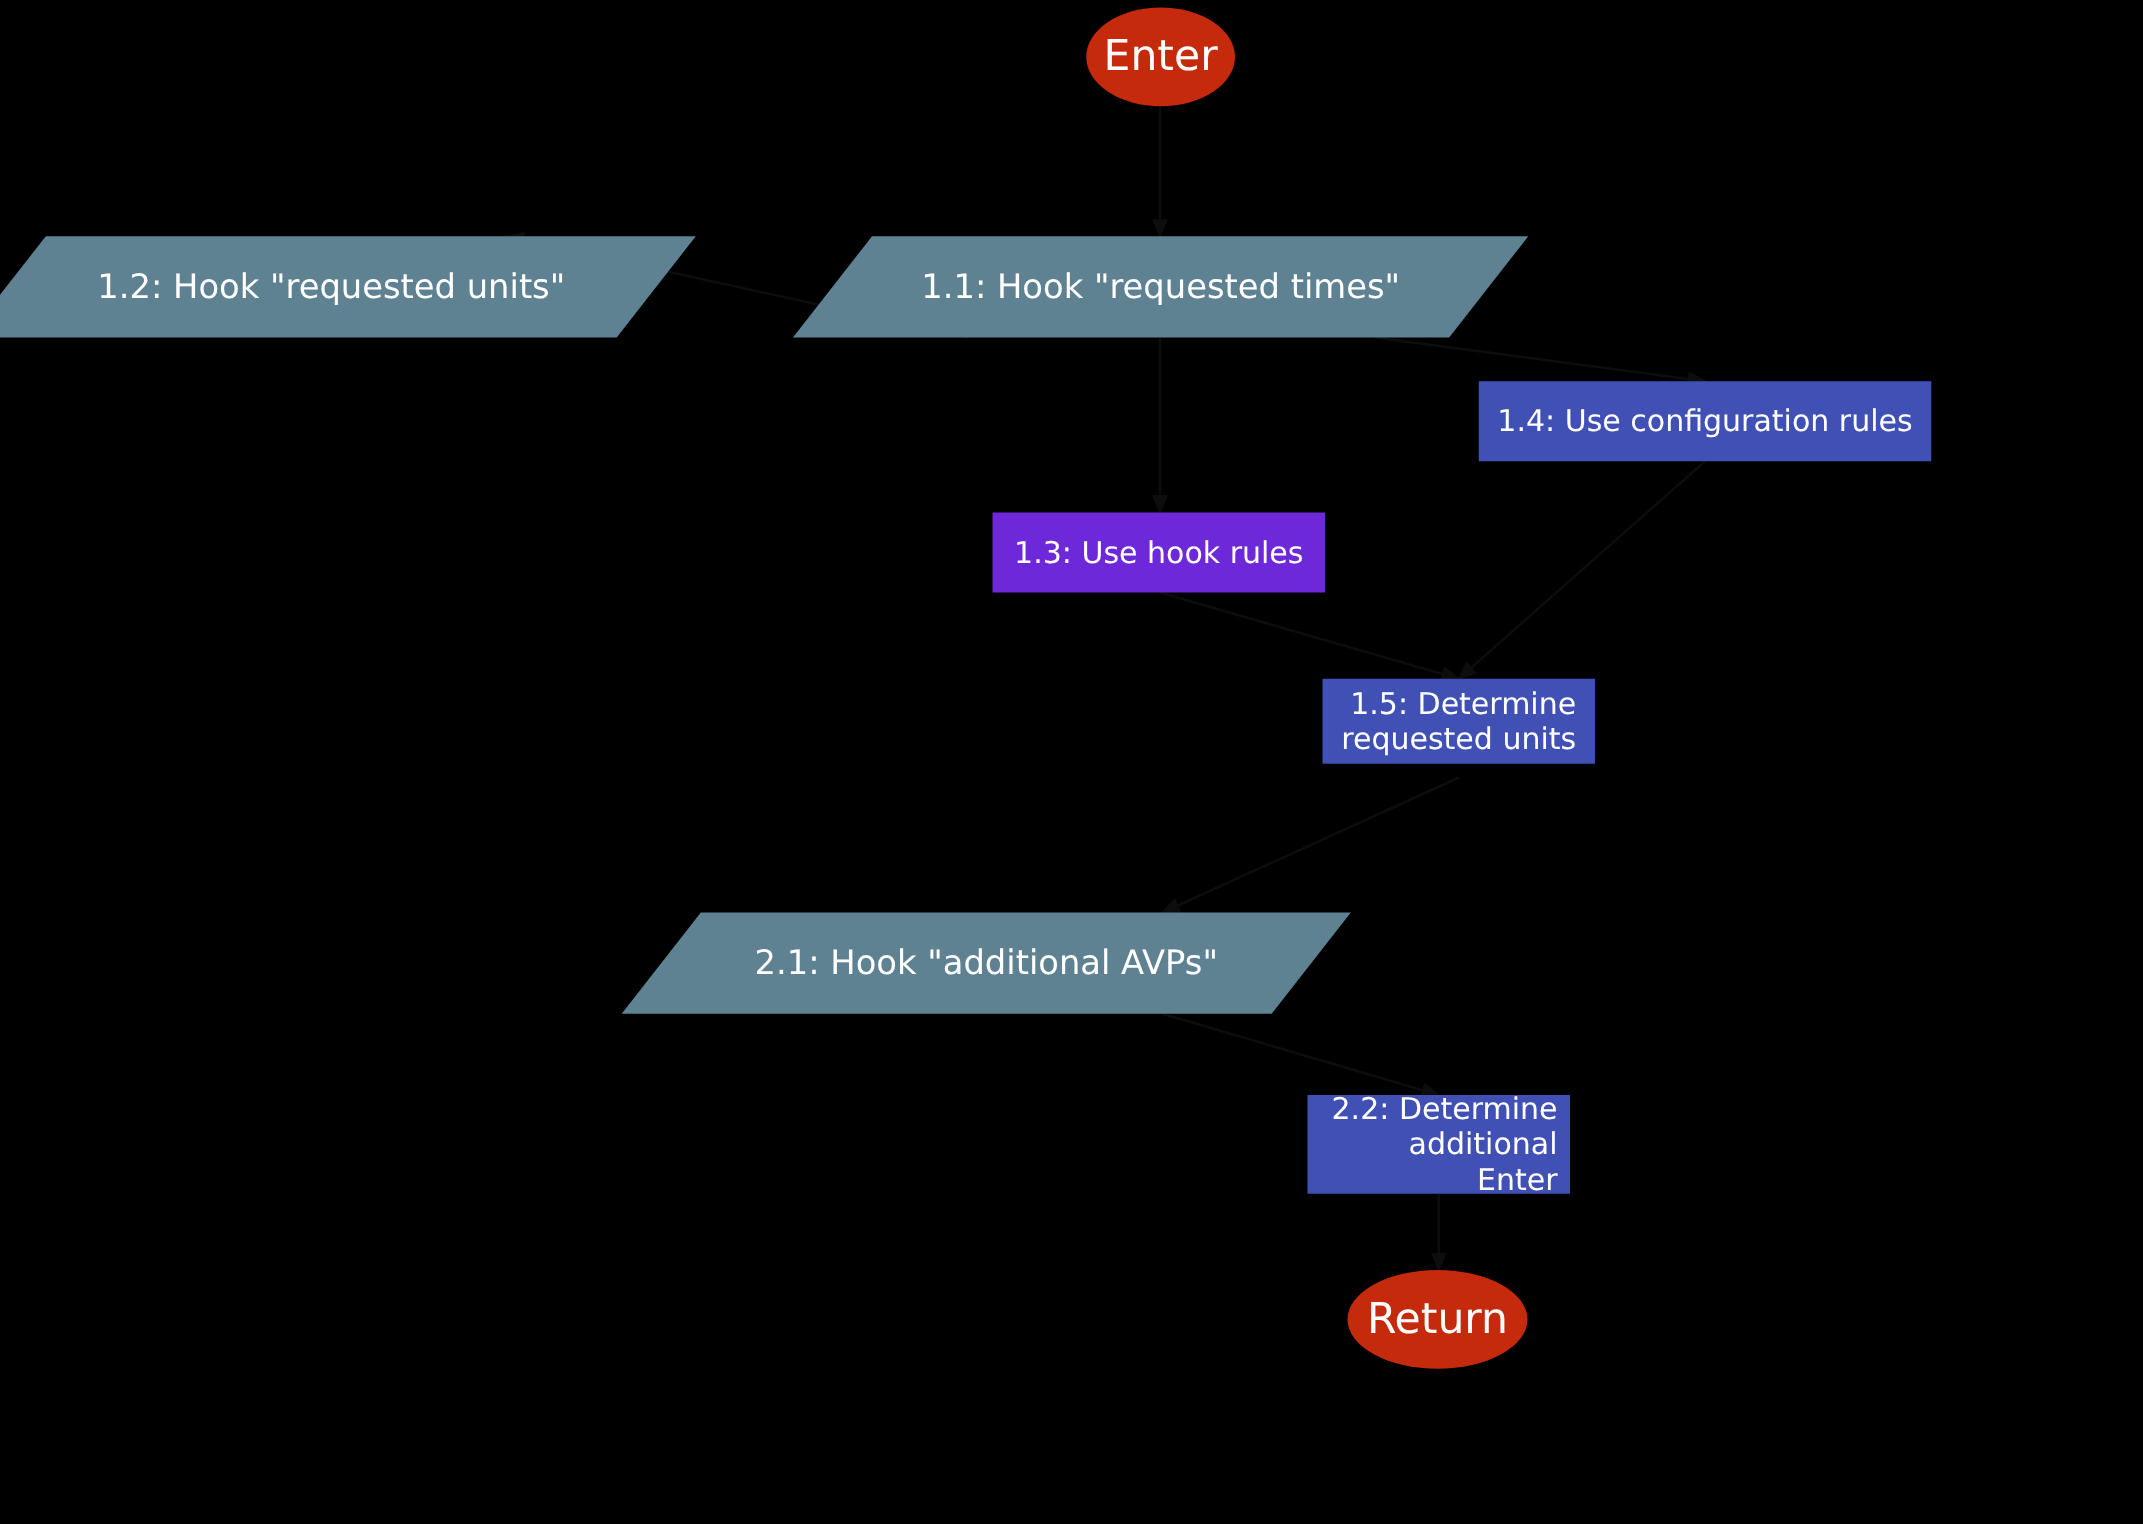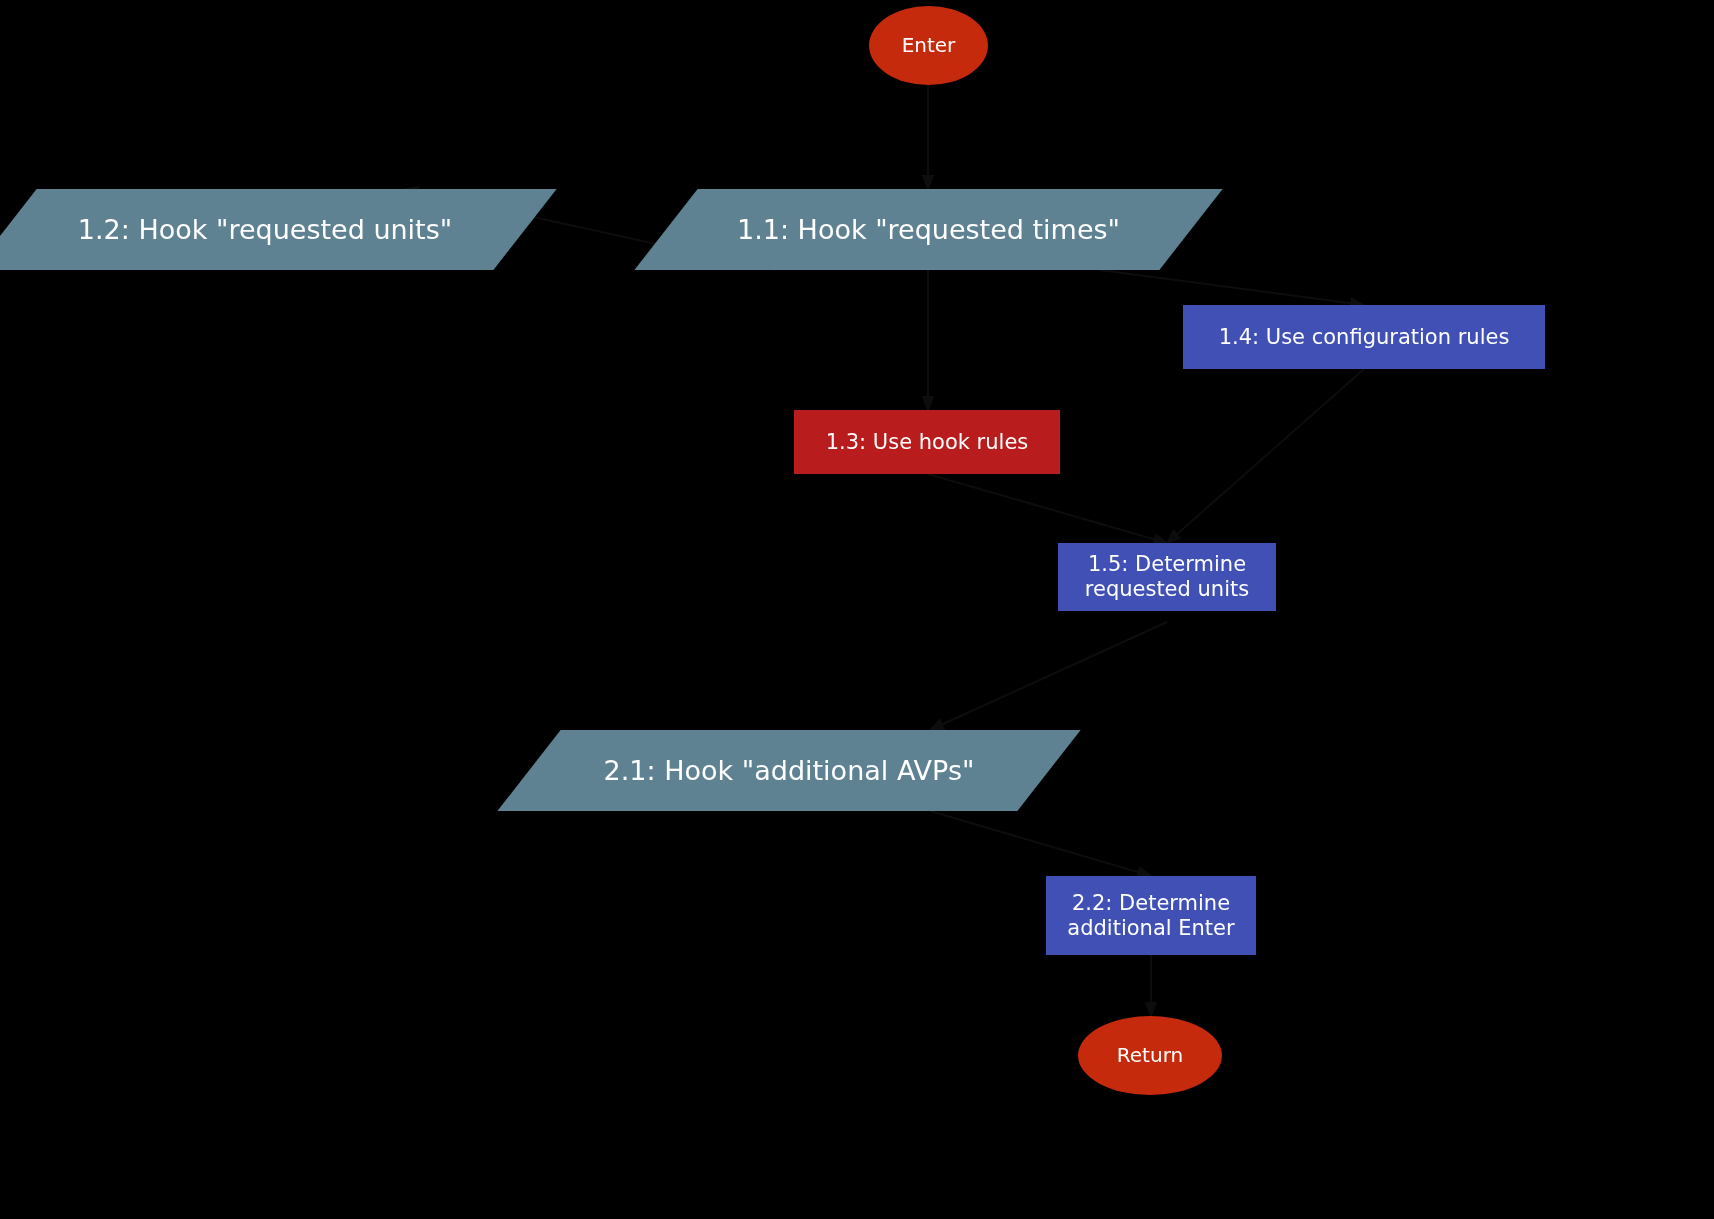--- a/index.html
+++ b/index.html
@@ -18,33 +18,33 @@
     color:#ffffff;
     text-align:center;
     line-height:1.18;
     white-space:pre-line;
     padding:0 10px;
     user-select:none;
   }
 
   
   .terminal{border-radius:50%;}
-  .terminal .lbl{font-size:20px;}
+  .terminal .lbl{font-size:34px;}
 
   
   .hook{}
   .hook .lbl{font-size:27px;position:relative;z-index:2;}
   .hook .skew{
     position:absolute;left:0;top:0;width:100%;height:100%;
     transform:skewX(-38deg);
     z-index:1;
   }
 
   
-  .proc .lbl{font-size:21px;}
+  .proc .lbl{font-size:24px;text-align:right;}
 </style>
 </head>
 <body>
 
 <div id="stage">
 
   <svg id="edges" width="1714" height="1219" viewBox="0 0 1714 1219" xmlns="http://www.w3.org/2000/svg">
     <defs>
       <marker id="arrow" markerWidth="9" markerHeight="9" refX="7" refY="3.2" orient="auto" markerUnits="strokeWidth">
         <path d="M0,0 L8,3.2 L0,6.4 z" fill="#0d0d0d"></path>
@@ -74,21 +74,21 @@
 
   <div class="node hook" style="left:666px;top:189px;width:525px;height:81px;">
     <div class="skew" style="background:#5F8293;"></div>
     <span class="lbl">1.1: Hook "requested times"</span>
   </div>
 
   <div class="node proc" style="left:1183px;top:305px;width:362px;height:64px;background:#4050B5;">
     <span class="lbl">1.4: Use configuration rules</span>
   </div>
 
-  <div class="node proc" style="left:794px;top:410px;width:266px;height:64px;background:#b91c1c;">
+  <div class="node proc" style="left:794px;top:410px;width:266px;height:64px;background:#6d28d9;">
     <span class="lbl">1.3: Use hook rules</span>
   </div>
 
   <div class="node proc" style="left:1058px;top:543px;width:218px;height:68px;background:#4050B5;">
     <span class="lbl">1.5: Determine
 requested units</span>
   </div>
 
   <div class="node hook" style="left:529px;top:730px;width:520px;height:81px;">
     <div class="skew" style="background:#5F8293;"></div>

